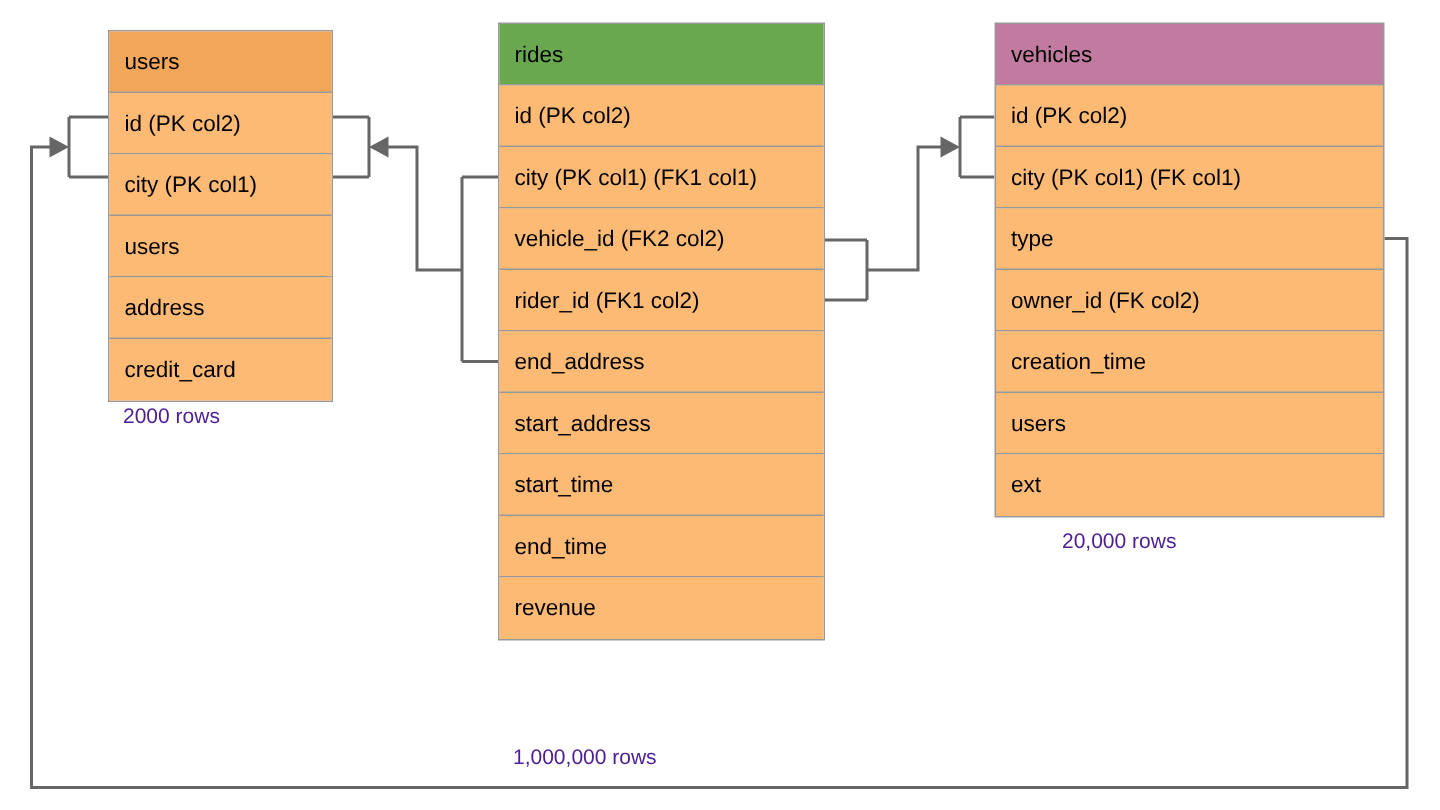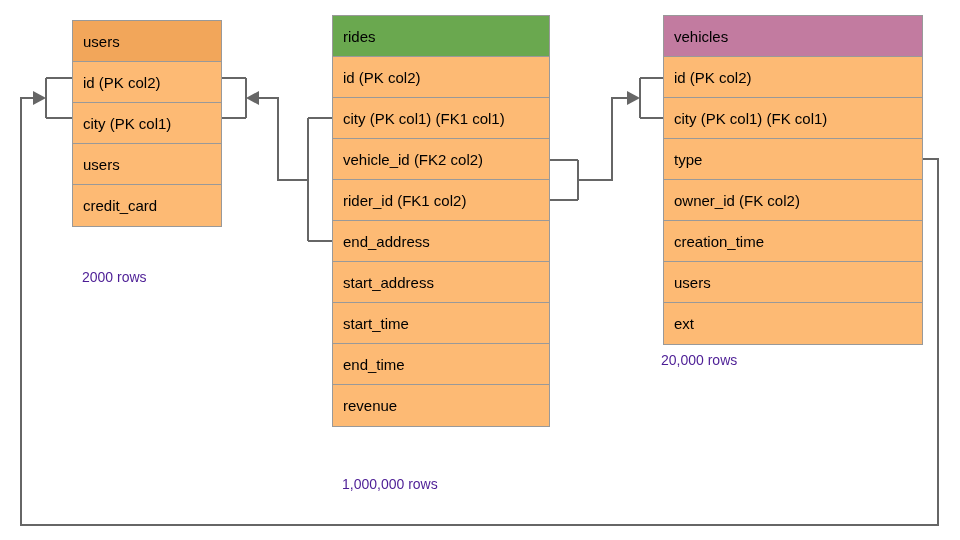--- a/index.html
+++ b/index.html
@@ -64,22 +64,22 @@
   .row-count {
     position: absolute;
     font-size: 14px;
     color: #4c1d95;
     white-space: nowrap;
   }
   #tbl-users    { left: 72px;  top: 20px; width: 150px; }
   #tbl-rides    { left: 332px; top: 15px; width: 218px; }
   #tbl-vehicles { left: 663px; top: 15px; width: 260px; }
   #cap-users    { left: 82px;  top: 269px; }
-  #cap-rides    { left: 342px; top: 476px; text-align: center; }
-  #cap-vehicles { left: 661px; top: 352px; }
+  #cap-rides    { left: 342px; top: 496px; text-align: center; }
+  #cap-vehicles { left: 708px; top: 352px; }
 </style>
 </head>
 <body>
 
 <div class="canvas">
 
   <svg class="connector-svg" viewBox="0 0 960 540" xmlns="http://www.w3.org/2000/svg">
 
     <g>
       <path d="M222 78 H246 M222 118 H246 M246 78 V118 M258 98 H278 V180 H308 M308 118 V241 M308 118 H332 M308 241 H332"></path>
@@ -95,20 +95,21 @@
       <path d="M886 118 H913 M886 200 H913 M913 118 V200 M913 159 H938 V525 H21 V98 H34 M46 78 V118 M46 78 H72 M46 118 H72"></path>
       <polygon points="46,98 33,91 33,105"></polygon>
     </g>
   </svg>
 
   <div class="db-table" id="tbl-users">
     <div class="hdr" style="background-color: rgb(242, 166, 90);">users</div>
     <div class="row">id (PK col2)</div>
     <div class="row">city (PK col1)</div>
     <div class="row">users</div>
+    <div class="row">address</div>
     <div class="row">credit_card</div>
   </div>
   <div class="row-count" id="cap-users">2000 rows</div>
 
   <div class="db-table" id="tbl-rides">
     <div class="hdr" style="background-color: rgb(106, 168, 79);">rides</div>
     <div class="row">id (PK col2)</div>
     <div class="row">city (PK col1) (FK1 col1)</div>
     <div class="row">vehicle_id (FK2 col2)</div>
     <div class="row">rider_id (FK1 col2)</div>

